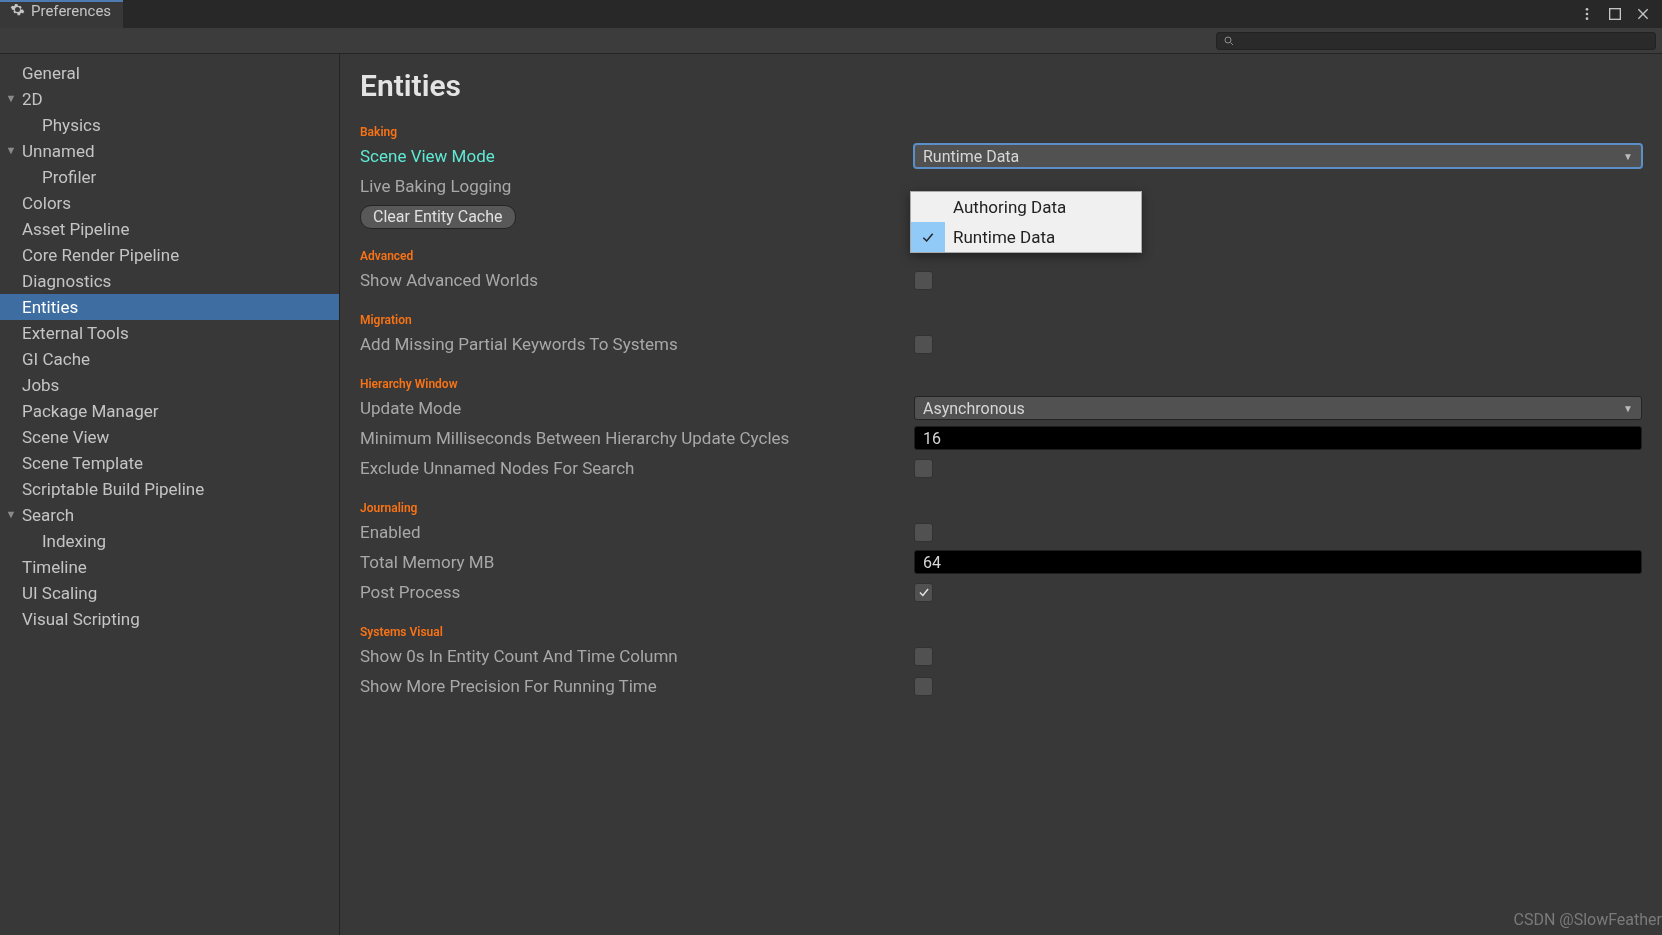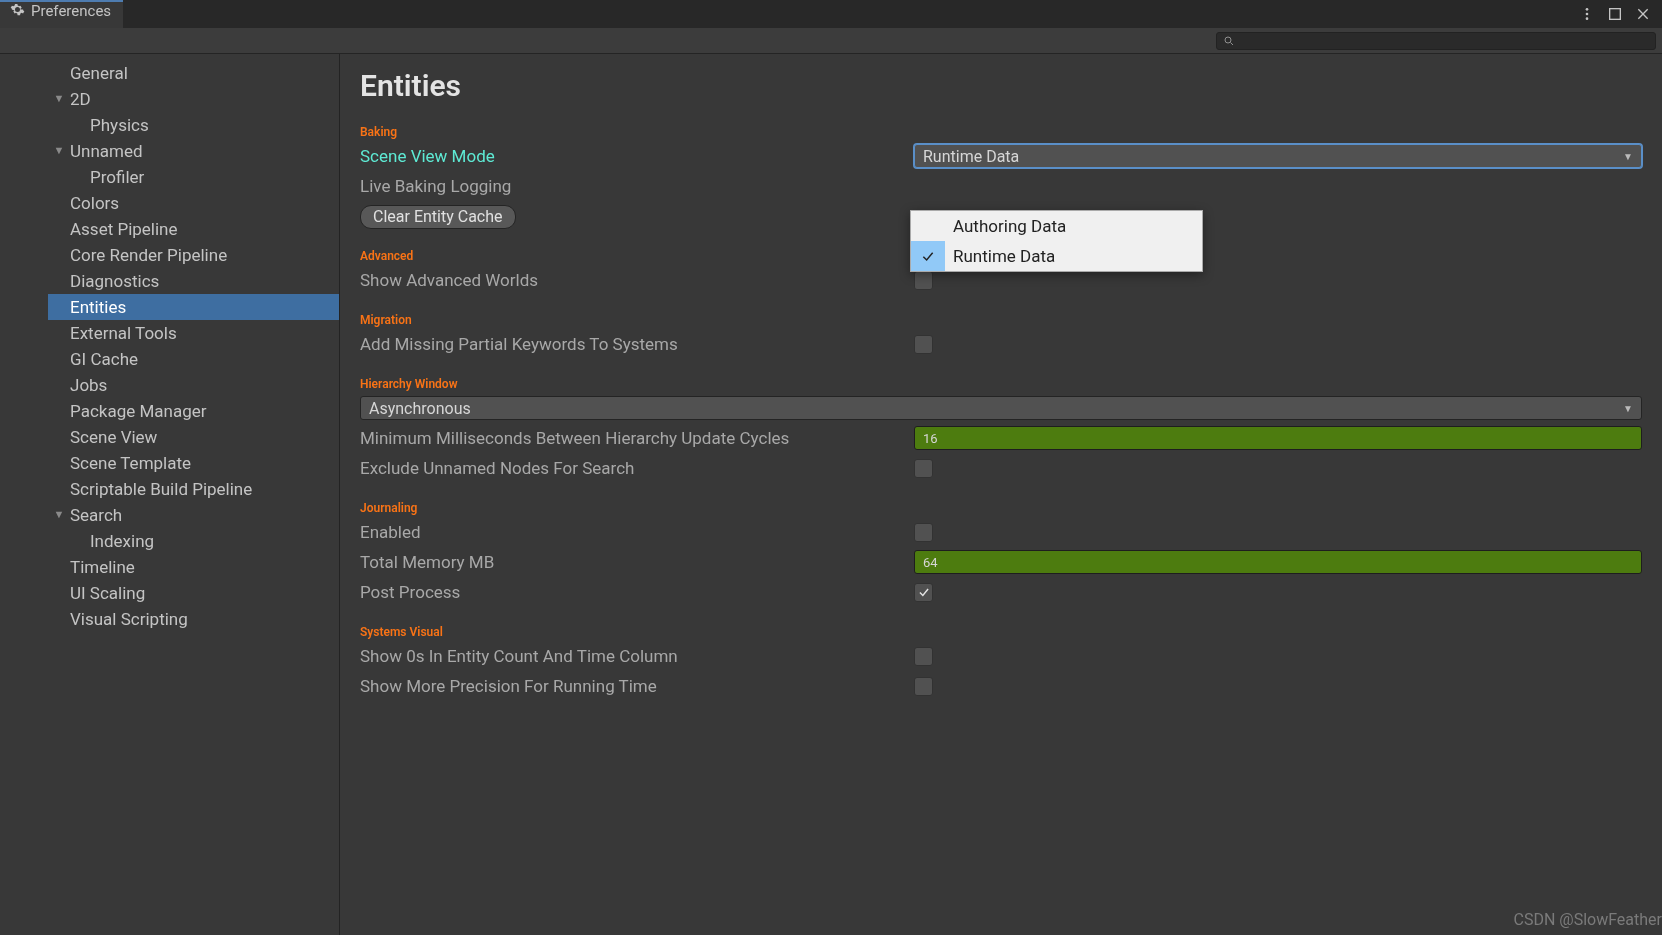--- a/index.html
+++ b/index.html
@@ -81,21 +81,20 @@
     padding-top: 6px;
   }
   .sidebar-item {
     display: flex;
     align-items: flex-end;
     padding: 1px 0 1px 0;
     font-size: 17px;
     line-height: 24px;
     color: #c4c4c4;
     cursor: pointer;
-    margin-left: 48px;
   }
   .sidebar-item.selected {
     background: #3e6ea1;
     color: #fff;
   }
   .sidebar-item .arrow {
     width: 22px;
     display: inline-flex;
     justify-content: center;
     align-items: center;
@@ -156,25 +155,25 @@
   }
   .dropdown.active {
     border: 1px solid #5a8fc8;
     box-shadow: 0 0 0 1px #5a8fc8;
   }
   .dropdown .chev { font-size: 10px; color:#bbb; }
 
   .text-input {
     flex: 1;
     height: 24px;
-    background: #4d7c0f;
+    background: #000000;
     border: 1px solid #1e1e1e;
     border-radius: 3px;
     color: #d6d6d6;
-    font-size: 13px;
+    font-size: 16px;
     padding: 0 8px;
     display: flex;
     align-items: center;
   }
 
   .checkbox {
     width: 19px; height: 19px;
     background: #515151;
     border: 1px solid #323232;
     border-radius: 3px;
@@ -196,22 +195,22 @@
     padding: 0 12px;
     display: inline-flex;
     align-items: center;
     cursor: pointer;
   }
 
   
   .popup {
     position: absolute;
     left: 910px;
-    top: 210px;
-    width: 293px;
+    top: 191px;
+    width: 232px;
     background: #f0f0f0;
     border: 1px solid #aaa;
     box-shadow: 0 3px 10px rgba(0,0,0,0.4);
     z-index: 10;
   }
   .popup-row {
     display: flex;
     align-items: center;
     height: 30px;
     font-size: 17px;
@@ -422,20 +421,21 @@
       <div class="row-label">Add Missing Partial Keywords To Systems</div>
       <div class="row-control">
         <div class="checkbox">
           
         </div>
       </div>
     </div>
 
     <div class="section-header">Hierarchy Window</div>
     <div class="row">
+      <div class="row-label">Update Mode</div>
       <div class="row-control">
         <div class="dropdown">
           <span>Asynchronous</span>
           <span class="chev">▼</span>
         </div>
       </div>
     </div>
     <div class="row">
       <div class="row-label">Minimum Milliseconds Between Hierarchy Update Cycles</div>
       <div class="row-control">

